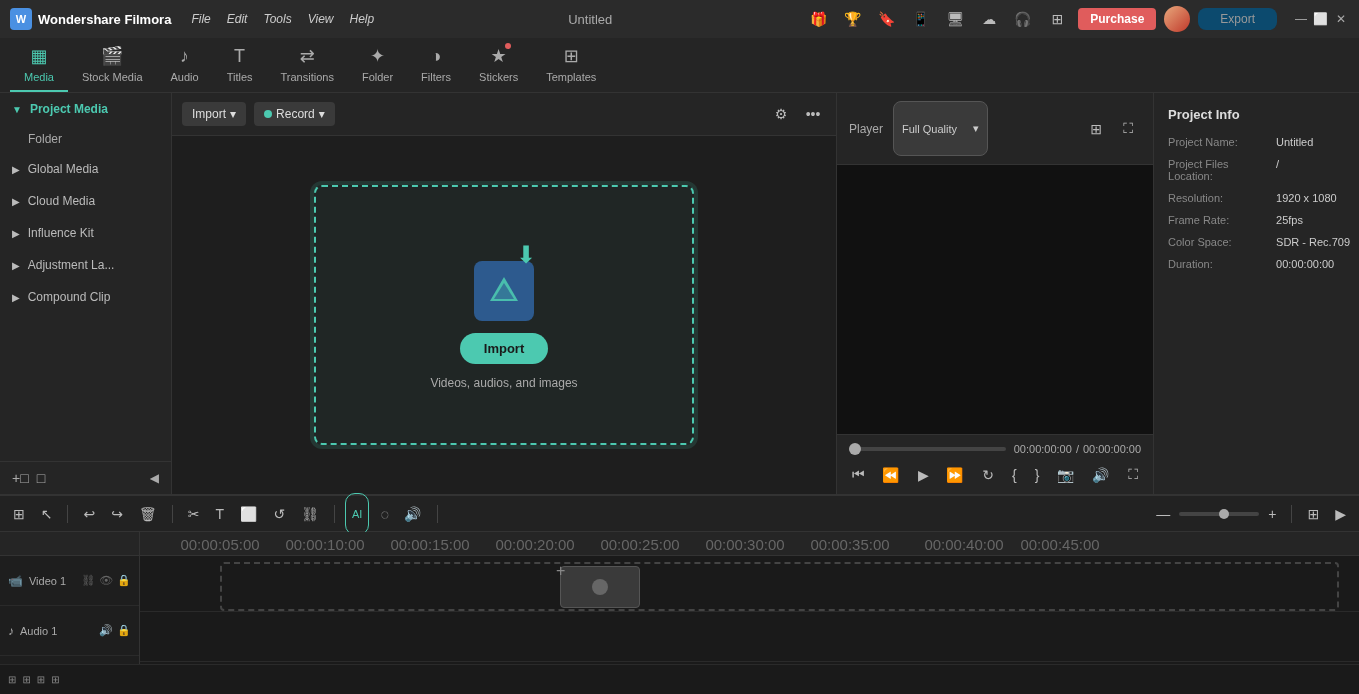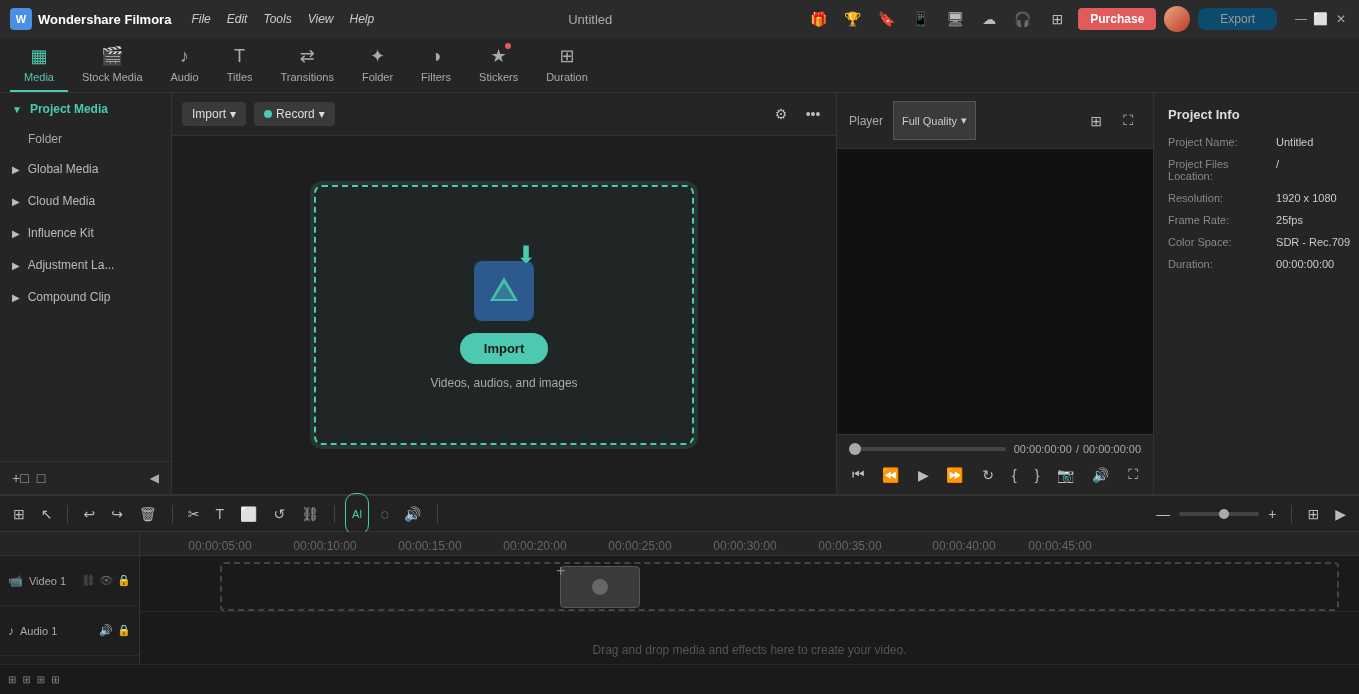--- a/index.html
+++ b/index.html
@@ -361,25 +361,25 @@
       border-bottom: 1px solid #333;
       gap: 10px;
     }
     .player-label {
       font-size: 12px;
       color: #aaa;
     }
     .player-quality {
       display: flex;
       align-items: center;
-      gap: 4px;
+      gap: 16px;
       background: #3a3a3a;
       border: 1px solid #555;
-      border-radius: 0;
-      padding: 12px 8px;
+      border-radius: 8px;
+      padding: 20px 8px;
       font-size: 11px;
       color: #ccc;
       cursor: pointer;
     }
     .player-header-icons {
       margin-left: auto;
       display: flex;
       gap: 6px;
     }
     .player-view {
@@ -562,21 +562,21 @@
       height: 24px;
       background: #252525;
       border-bottom: 1px solid #333;
       position: relative;
       display: flex;
       align-items: flex-end;
       padding-bottom: 2px;
       overflow: hidden;
     }
     .ruler-label {
-      font-size: 12px;
+      font-size: 15px;
       color: #666;
       position: absolute;
       bottom: 2px;
       transform: translateX(-50%);
       white-space: nowrap;
     }
     .timeline-tracks {
       flex: 1;
       position: relative;
       overflow: hidden;
@@ -710,21 +710,21 @@
   <div class="tab-item">
     <span class="tab-icon">◑</span>
     <span>Filters</span>
   </div>
   <div class="tab-item">
     <span class="tab-icon tab-badge">★</span>
     <span>Stickers</span>
   </div>
   <div class="tab-item">
     <span class="tab-icon">⊞</span>
-    <span>Duration</span>
+    <span>Templates</span>
   </div>
 </div>
 
 <div class="main-area">
 
   <div class="sidebar">
     <div class="sidebar-item active">
       <span class="chevron">▼</span>
       <span>Project Media</span>
     </div>
@@ -936,21 +936,20 @@
               <div class="clip-thumb-circle"></div>
             </div>
             <span class="clip-plus">+</span>
           </div>
         </div>
 
         <div class="track-row">
         </div>
       </div>
 
-      <div class="timeline-bottom-hint">Drag and drop media and effects here to create your video.</div>
     </div>
 
   </div>
   <div class="timeline-add-track">
     <span class="add-track-btn">⊞</span>
     <span class="add-track-btn">⊞</span>
     <span class="add-track-btn">⊞</span>
     <span class="add-track-btn">⊞</span>
   </div>
 </div>

